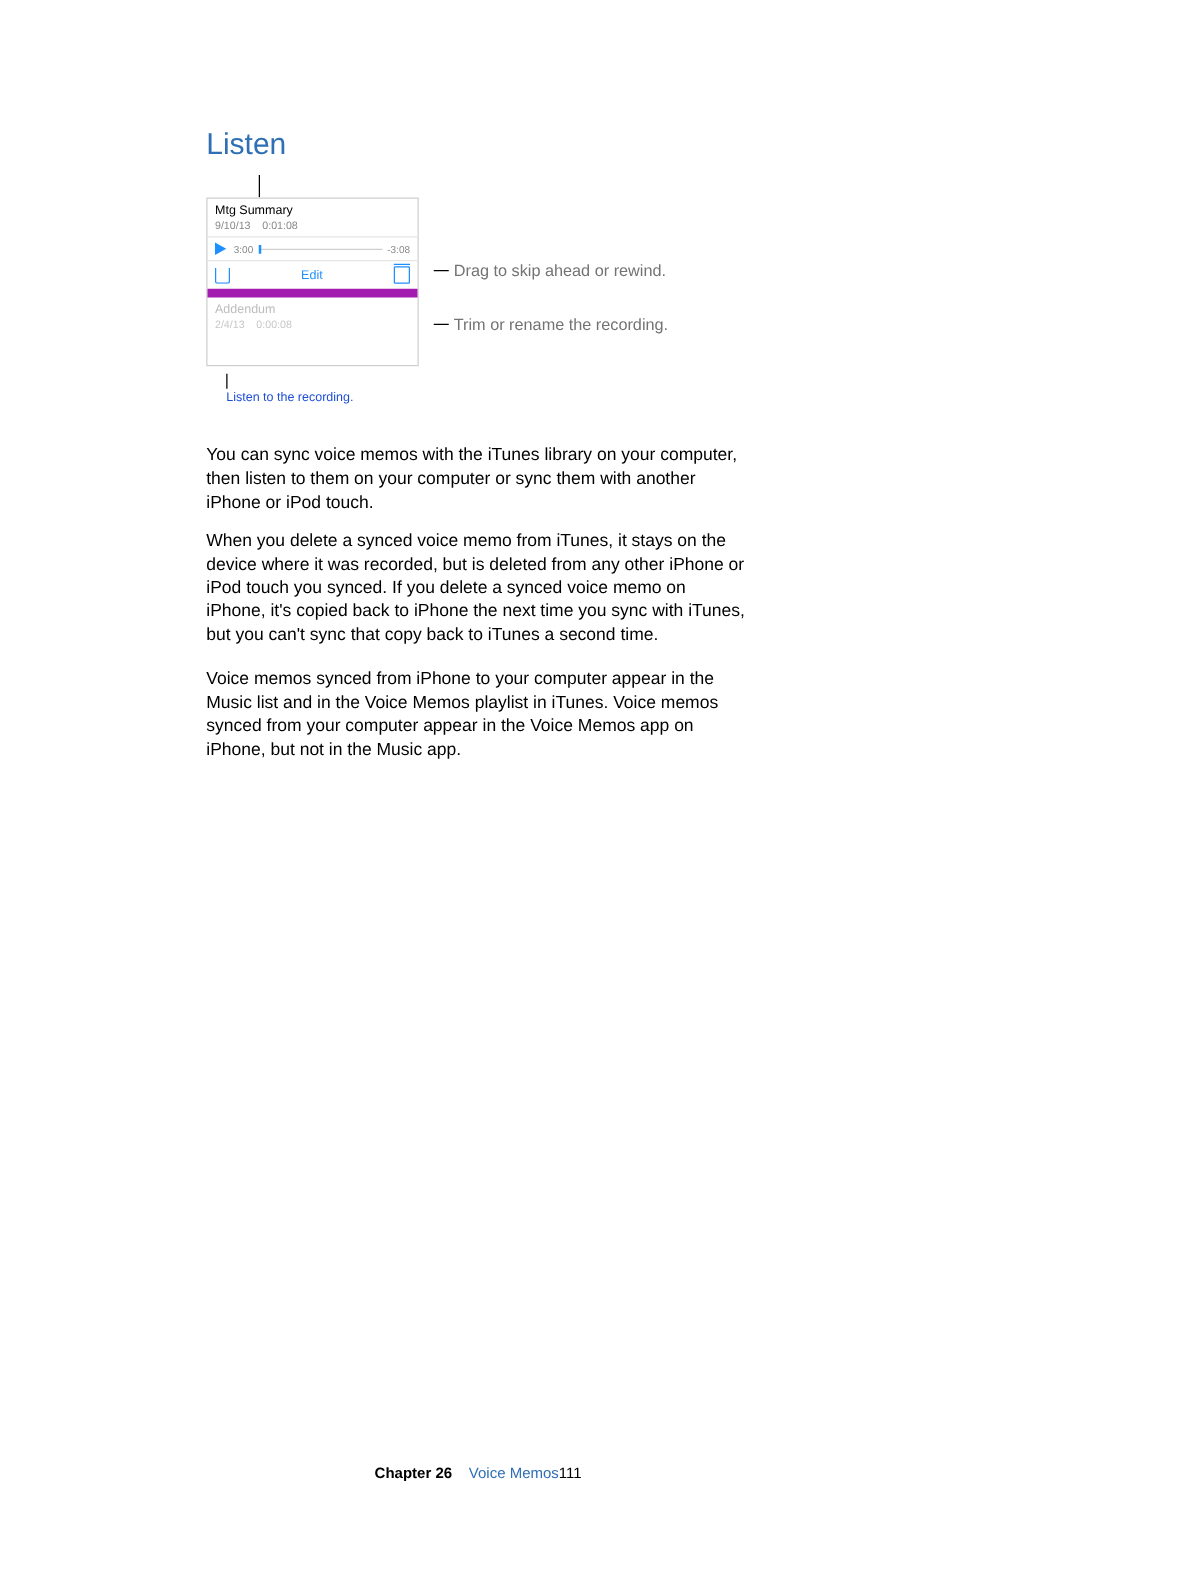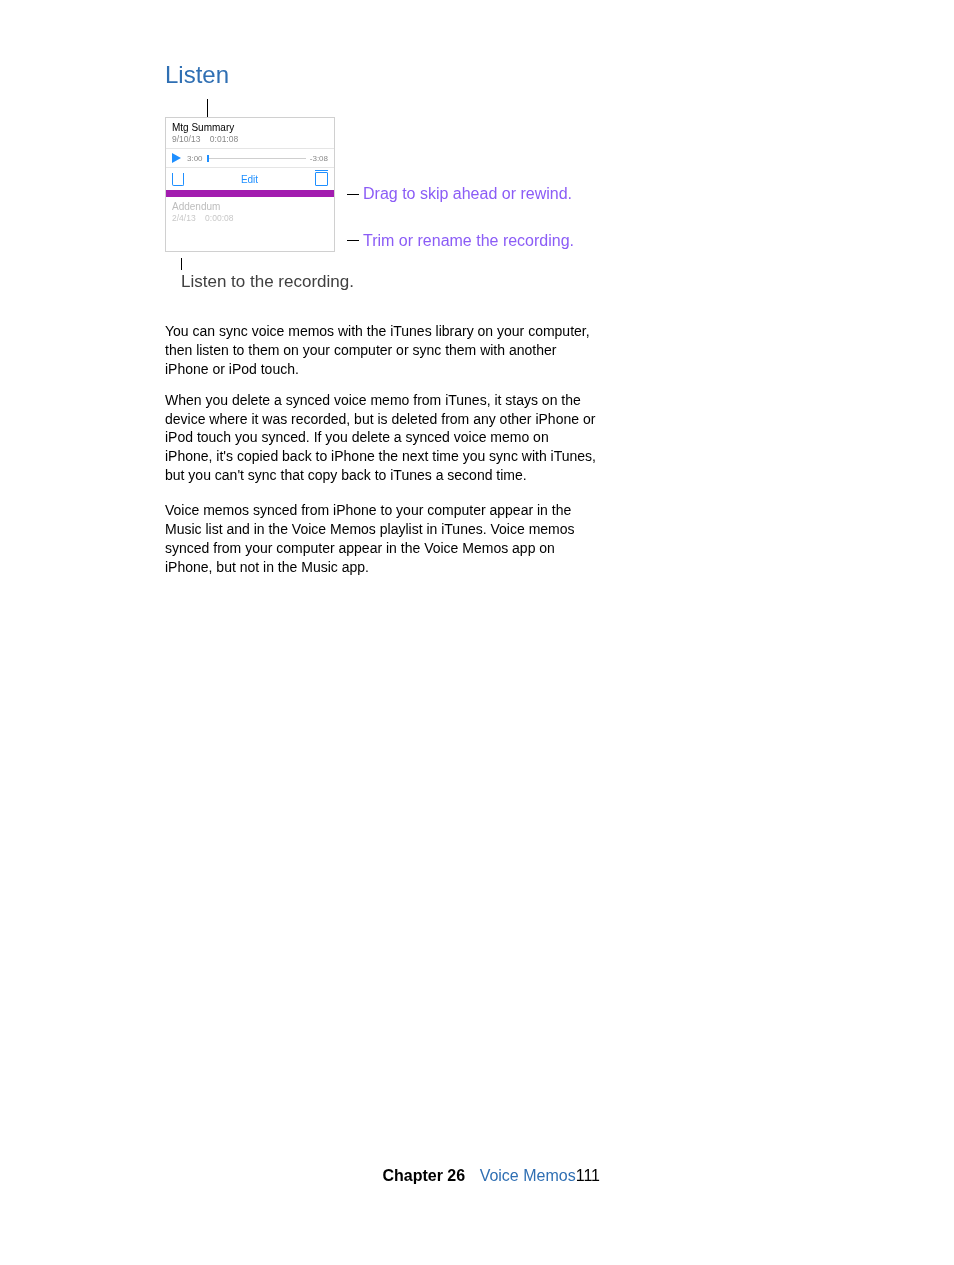--- a/index.html
+++ b/index.html
@@ -1,50 +1,50 @@
 <!DOCTYPE html>
 <html><head>
 <meta charset="utf-8">
 <style>
   html,body{margin:0;padding:0;background:#fff;font-family:"Helvetica Neue",Helvetica,Arial,sans-serif;color:#000;}
-  .page{width:765px;height:1265px;position:relative;box-sizing:border-box;padding:61px 165px 0 165px;}
+  .page{width:765px;height:1265px;position:relative;box-sizing:border-box;padding:102px 165px 0 165px;}
   h2.blue{color:#2f6fb3;font-weight:400;font-size:24px;margin:0 0 10px 0;}
   .callout-top{font-size:12.5px;color:#000;margin:0 0 2px 42px;}
   .tick-down{width:1px;height:18px;background:#000;margin-left:42px;}
-  .diagram-row{display:flex;align-items:flex-end;margin-bottom:6px;}
+  .diagram-row{display:flex;align-items:center;margin-bottom:6px;}
   .phone{width:168px;border:1px solid #d0d0d0;background:#fff;font-size:9px;}
   .rec-row{padding:4px 6px 4px 6px;border-bottom:1px solid #e5e5e5;}
   .rec-title{font-size:10px;color:#000;}
   .rec-meta{color:#888;font-size:8.5px;margin-top:1px;}
   .playback{display:flex;align-items:center;padding:4px 6px;border-bottom:1px solid #e5e5e5;}
   .play-tri{width:0;height:0;border-left:9px solid #1e8fff;border-top:5px solid transparent;border-bottom:5px solid transparent;margin-right:6px;}
   .time-cur{font-size:8px;color:#888;margin-right:4px;}
   .track{flex:1;height:6px;position:relative;}
   .track-line{position:absolute;top:3px;left:0;right:0;height:1px;background:#cfcfcf;}
   .track-dot{position:absolute;top:0;left:0;width:2px;height:7px;background:#1e8fff;}
   .time-rem{font-size:8px;color:#888;margin-left:4px;}
   .edit-row{display:flex;align-items:center;justify-content:space-between;padding:4px 6px;border-bottom:7px solid #a21caf;}
   .crop-ic{width:10px;height:12px;border:1.5px solid #1e8fff;border-top:none;border-radius:0 0 2px 2px;}
   .edit-lbl{color:#1e8fff;font-size:10px;}
   .trash-ic{width:11px;height:12px;border:1.2px solid #1e8fff;border-radius:1px;position:relative;}
   .trash-ic:before{content:"";position:absolute;top:-3px;left:-1px;right:-1px;height:1.2px;background:#1e8fff;}
   .rec2-title{font-size:10px;color:#bdbdbd;}
   .rec2-meta{color:#c8c8c8;font-size:8.5px;margin-top:1px;}
   .rec2{padding:4px 6px 28px 6px;}
-  .side-callouts{margin-left:12px;font-size:16px;color:#8b5cf6;line-height:1.3;}
+  .side-callouts{margin-left:12px;font-size:13px;color:#737373;line-height:1.3;}
   .leader-h{height:1px;background:#000;width:12px;display:inline-block;vertical-align:middle;margin-right:4px;position:relative;top:-1px;}
   .co1{margin-top:26px;}
   .co2{margin-top:26px;}
   .tick-up{width:1px;height:12px;background:#000;margin-left:16px;}
-  .callout-bottom{font-size:17px;color:#404040;margin:2px 0 22px 16px;}
+  .callout-bottom{font-size:10px;color:#1d4ed8;margin:2px 0 22px 16px;}
   .body-p{font-size:14px;line-height:1.35;margin:0 0 16px 0;max-width:630px;}
   .body-p.tight{margin-bottom:12px;}
   .tri-inline{display:inline-block;width:0;height:0;border-left:9px solid #000;border-top:5px solid transparent;border-bottom:5px solid transparent;vertical-align:-1px;margin:0 2px;}
   .section2{margin-top:30px;}
-  .footer{position:absolute;left:165px;right:165px;bottom:80px;display:flex;justify-content:flex-end;font-size:16px;}
+  .footer{position:absolute;left:165px;right:165px;bottom:80px;display:flex;justify-content:center;font-size:12px;}
   .footer-left b{font-weight:700;}
   .footer-left .chap{color:#2f6fb3;margin-left:10px;}
   .footer-right{color:#000;}
 </style>
 </head>
 <body>
 
 <div class="page">
 
   <h2 class="blue">Listen</h2>

